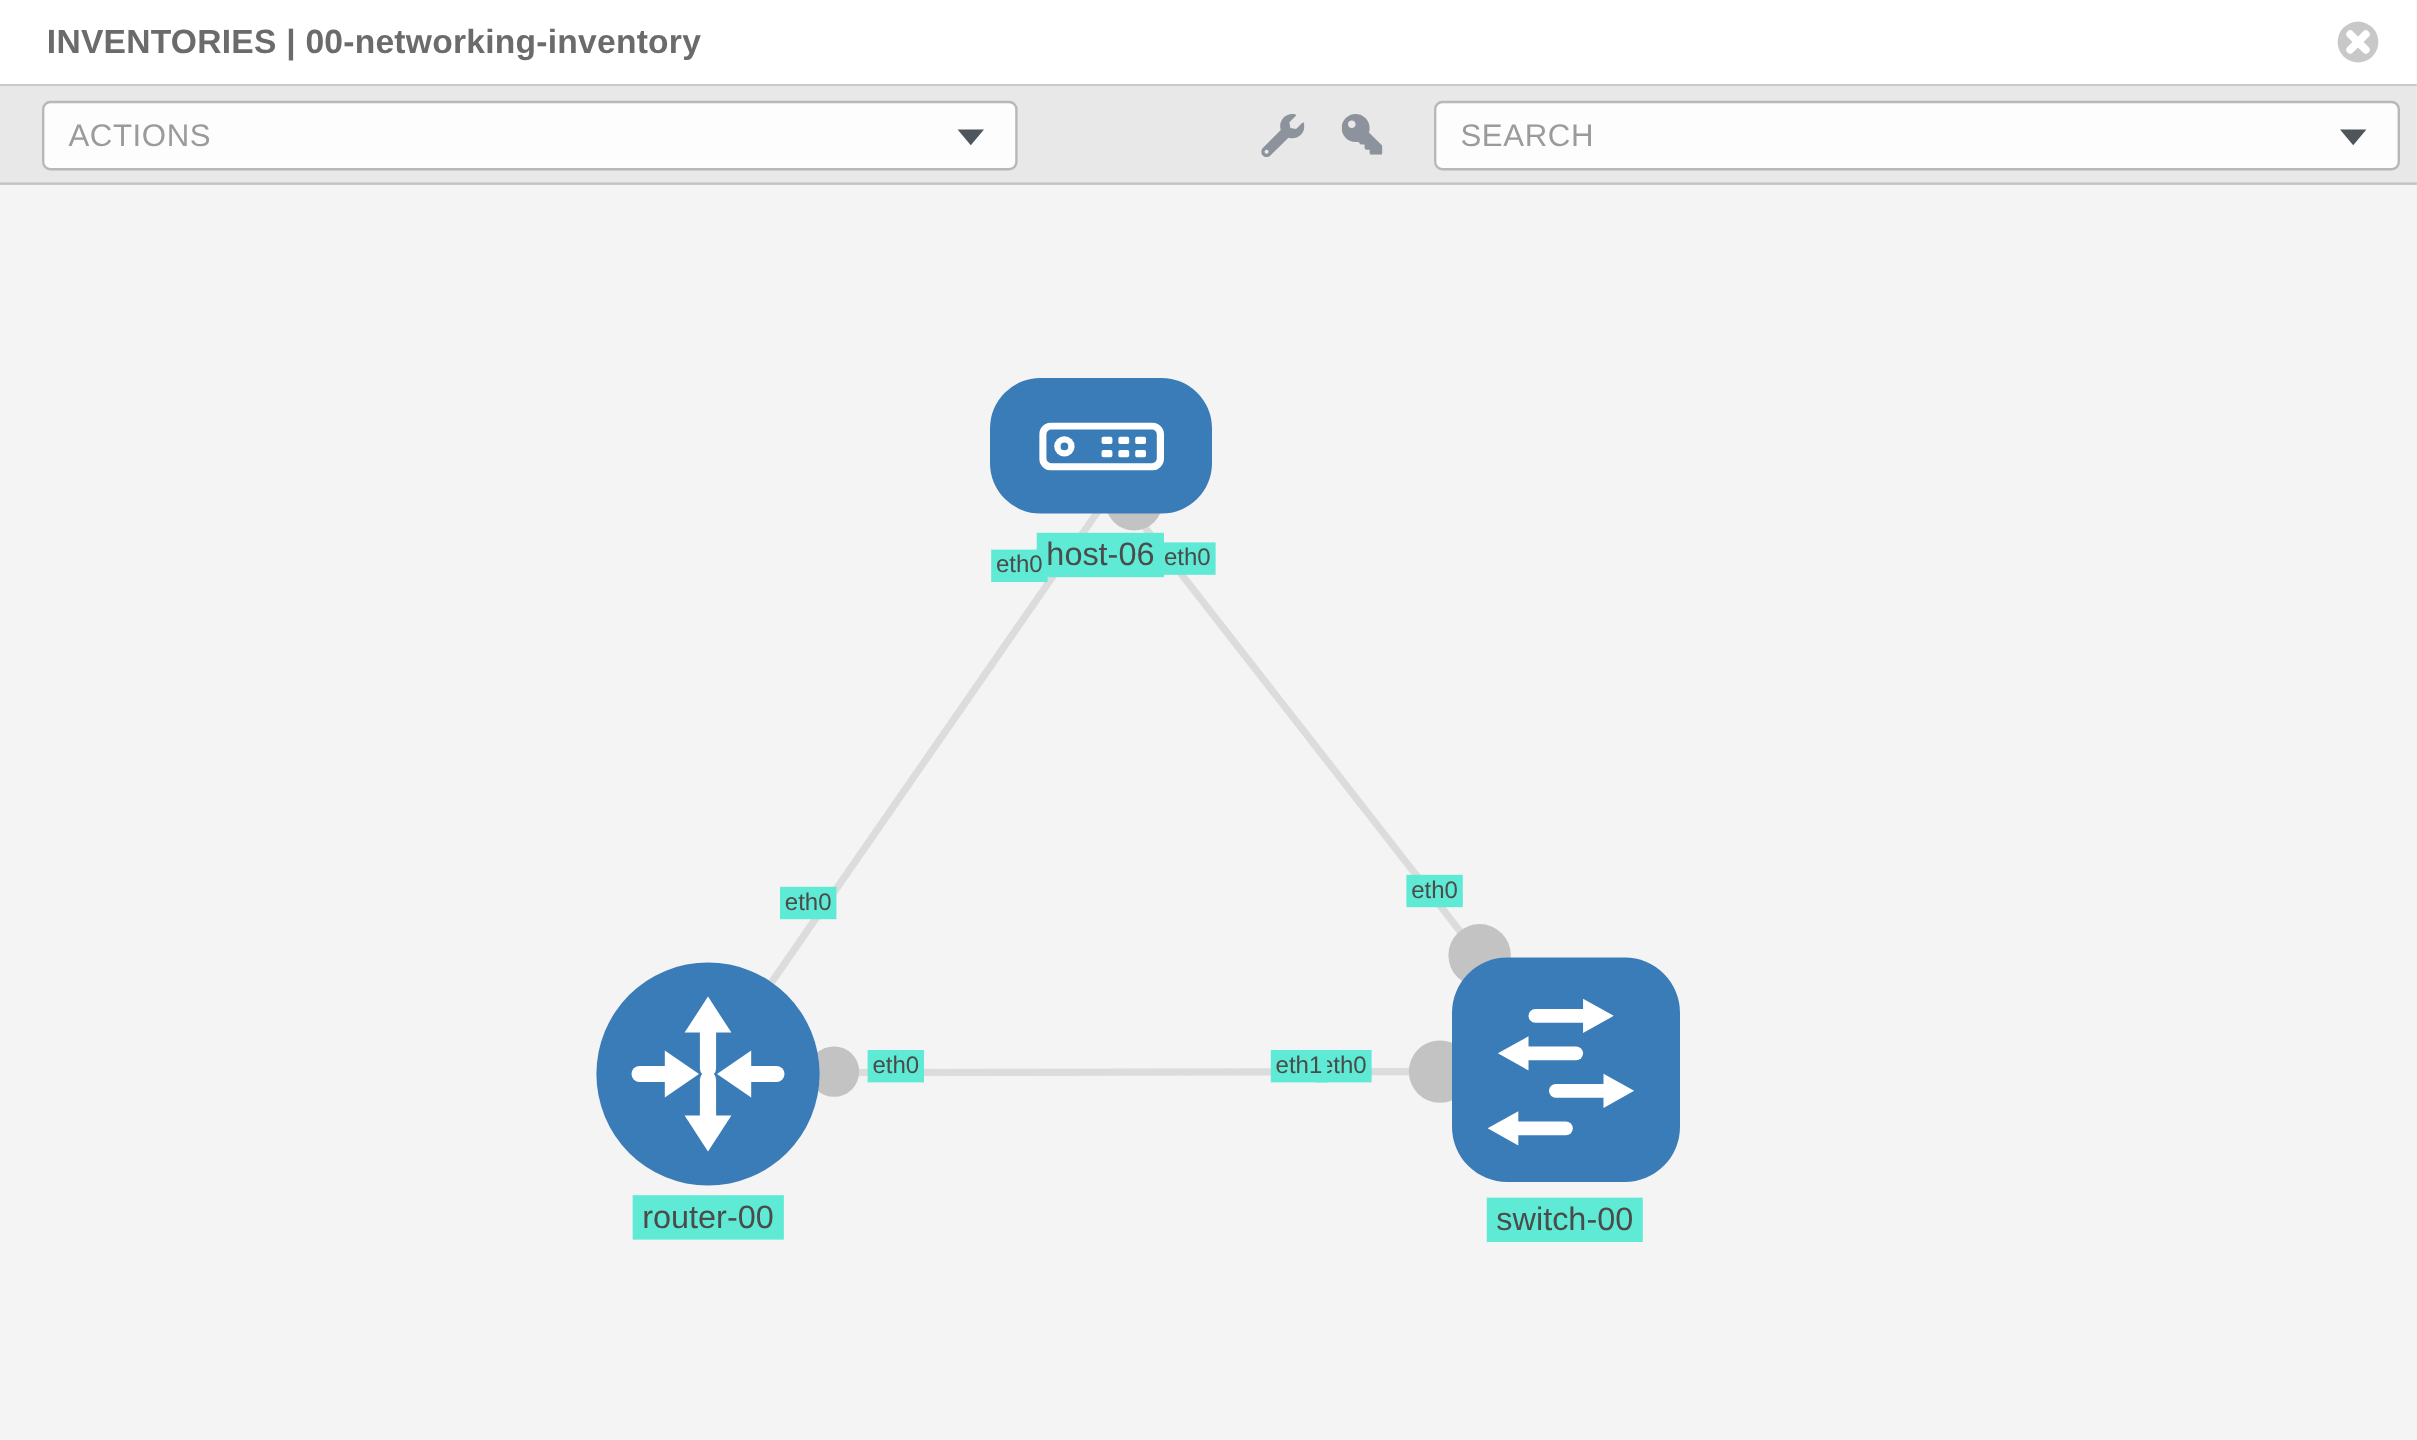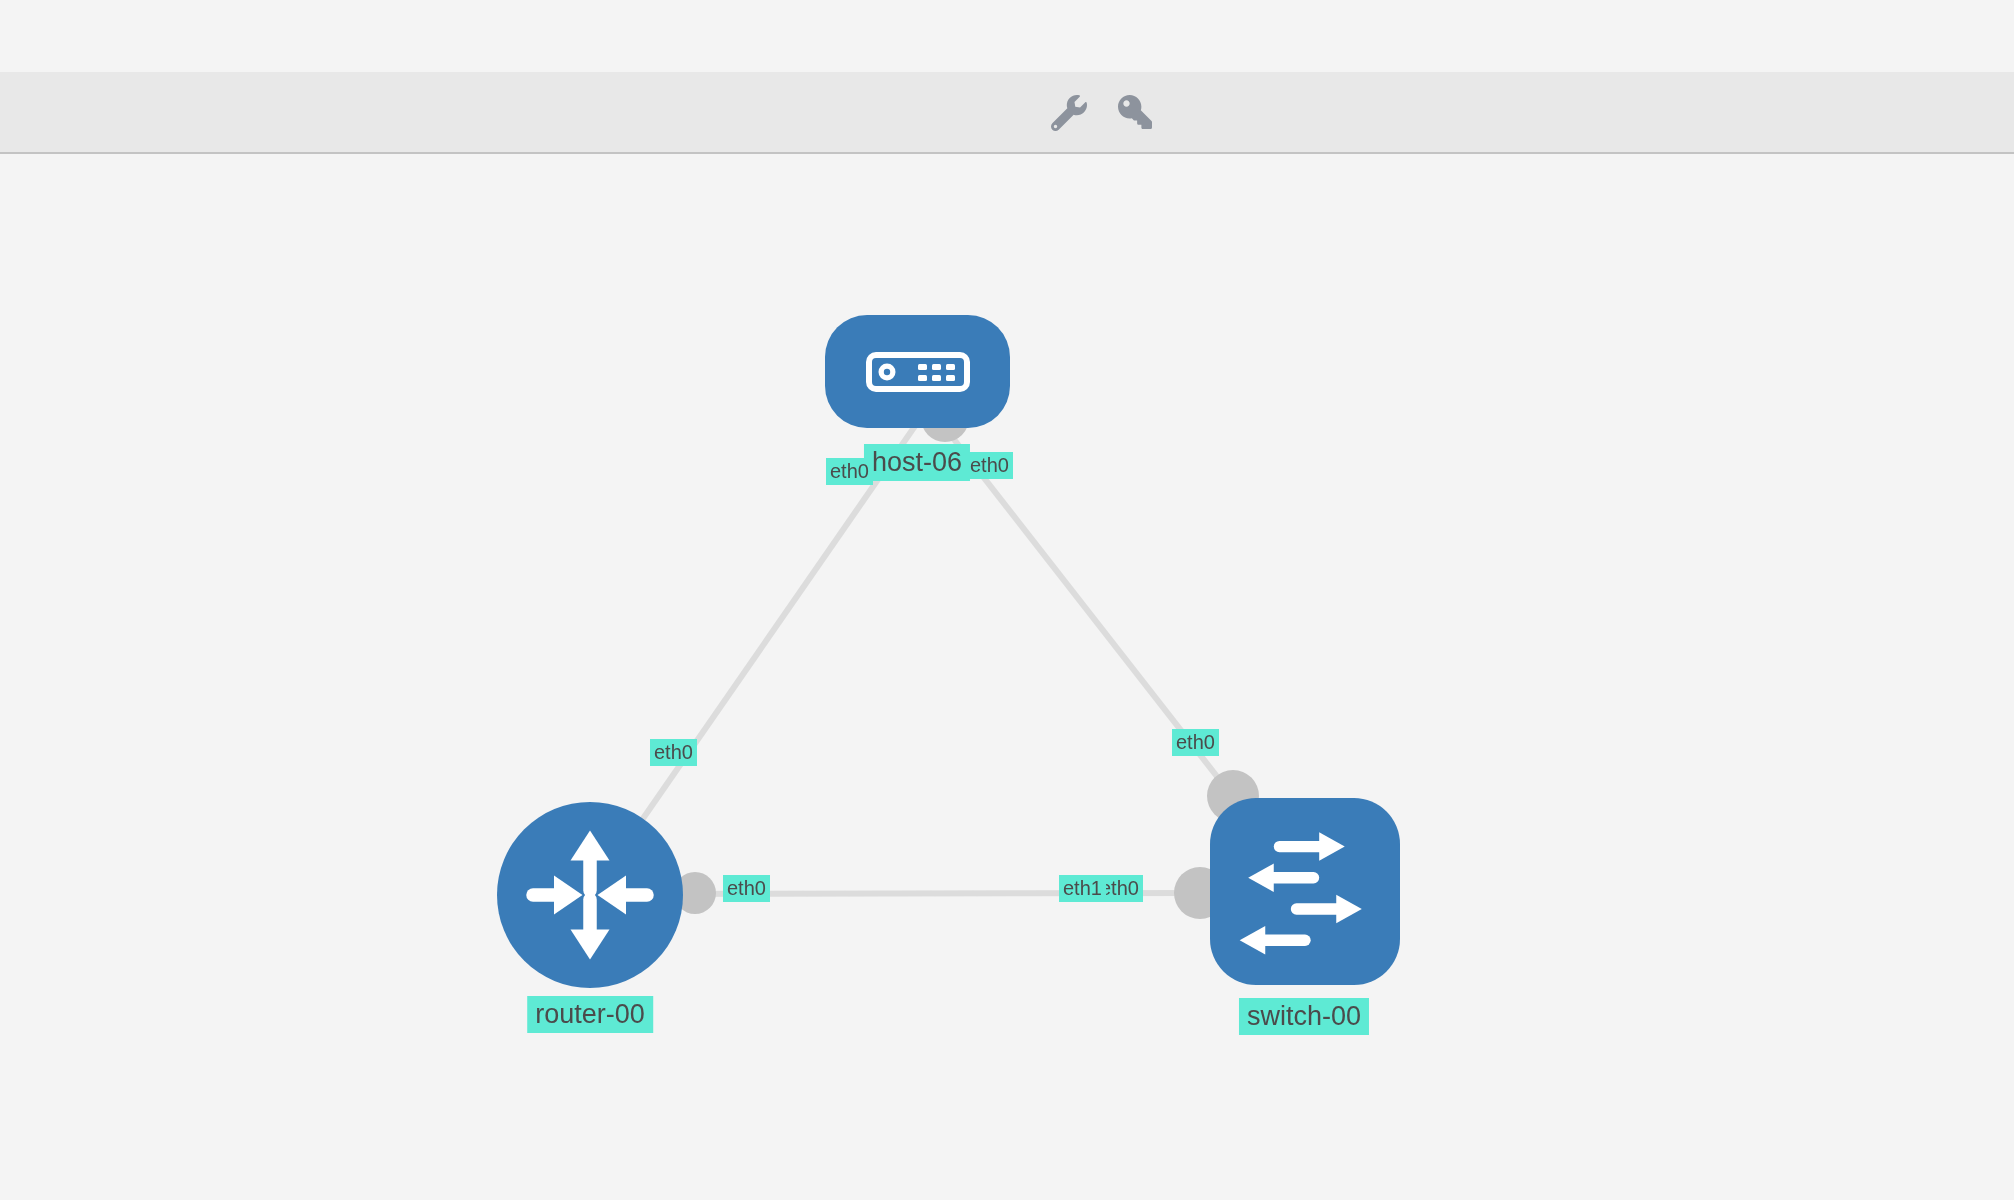--- a/index.html
+++ b/index.html
@@ -66,36 +66,53 @@
   .if-diag-right   { left: 1172px; top: 573px; }
   .if-horiz-left   { left: 723px;  top: 719px; }
   .if-horiz-right-under { left: 1096px; top: 719px; z-index: 1; }
   .if-horiz-right-top   { left: 1059px; top: 719px; z-index: 2; }
 </style>
 </head>
 <body>
 
 <div class="viewer">
 
+  <div class="titlebar">
+    <div class="title">INVENTORIES | 00-networking-inventory</div>
+    <div class="close-btn">
+      <svg width="38" height="38" viewBox="0 0 38 38">
+        <circle cx="19" cy="19" r="17" fill="#c8c8c8"></circle>
+        <path d="M12.5 12.5 L25.5 25.5 M25.5 12.5 L12.5 25.5" stroke="#ffffff" stroke-width="6.5" stroke-linecap="round"></path>
+      </svg>
+    </div>
+  </div>
 
   <div class="toolbar">
+    <div class="select-box actions-select">
+      <span class="sel-label">ACTIONS</span>
+      <span class="caret"></span>
+    </div>
 
     <div class="tool-icon wrench-icon-wrap">
       <svg width="36" height="36" viewBox="0 0 512 512">
         <path fill="#8d939d" d="M507.73 109.1c-2.24-9.03-13.54-12.09-20.12-5.51l-74.36 74.36-67.88-11.31-11.31-67.88 74.36-74.36c6.62-6.62 3.43-17.9-5.66-20.16-47.38-11.74-99.55.91-136.58 37.93-39.64 39.64-50.55 97.1-34.05 147.2L18.74 402.76c-24.99 24.99-24.99 65.51 0 90.5 24.99 24.99 65.51 24.99 90.5 0l213.21-213.21c50.12 16.71 107.47 5.68 147.37-34.22 37.07-37.07 49.7-89.32 37.91-136.73zM64 472c-13.25 0-24-10.75-24-24 0-13.26 10.75-24 24-24s24 10.74 24 24c0 13.25-10.75 24-24 24z"></path>
       </svg>
     </div>
     <div class="tool-icon key-icon-wrap">
       <svg width="34" height="34" viewBox="0 0 512 512">
         <g transform="scale(-1,1) translate(-512,0)">
           <path fill="#8d939d" d="M512 176.001C512 273.203 433.202 352 336 352c-11.22 0-22.19-1.062-32.827-3.069l-24.012 27.014A23.999 23.999 0 0 1 261.223 384H224v40c0 13.255-10.745 24-24 24h-40v40c0 13.255-10.745 24-24 24H24c-13.255 0-24-10.745-24-24v-78.059c0-6.365 2.529-12.47 7.029-16.971l161.802-161.802C163.108 213.814 160 195.271 160 176 160 78.798 238.797.001 335.999 0 433.488-.001 512 78.511 512 176.001zM336 128c0 26.51 21.49 48 48 48s48-21.49 48-48-21.49-48-48-48-48 21.49-48 48z"></path>
         </g>
       </svg>
     </div>
 
+    <div class="select-box search-select">
+      <span class="sel-label">SEARCH</span>
+      <span class="caret"></span>
+    </div>
   </div>
 
   <div class="canvas">
 
     <svg class="links-svg" width="2014" height="1044" viewBox="0 0 2014 1044">
 
       <line x1="915" y1="270" x2="590" y2="739" stroke="#dcdcdc" stroke-width="6"></line>
       <line x1="942" y1="268" x2="1233" y2="641" stroke="#dcdcdc" stroke-width="6"></line>
       <line x1="590" y1="738" x2="1202" y2="737" stroke="#dcdcdc" stroke-width="6"></line>
 

